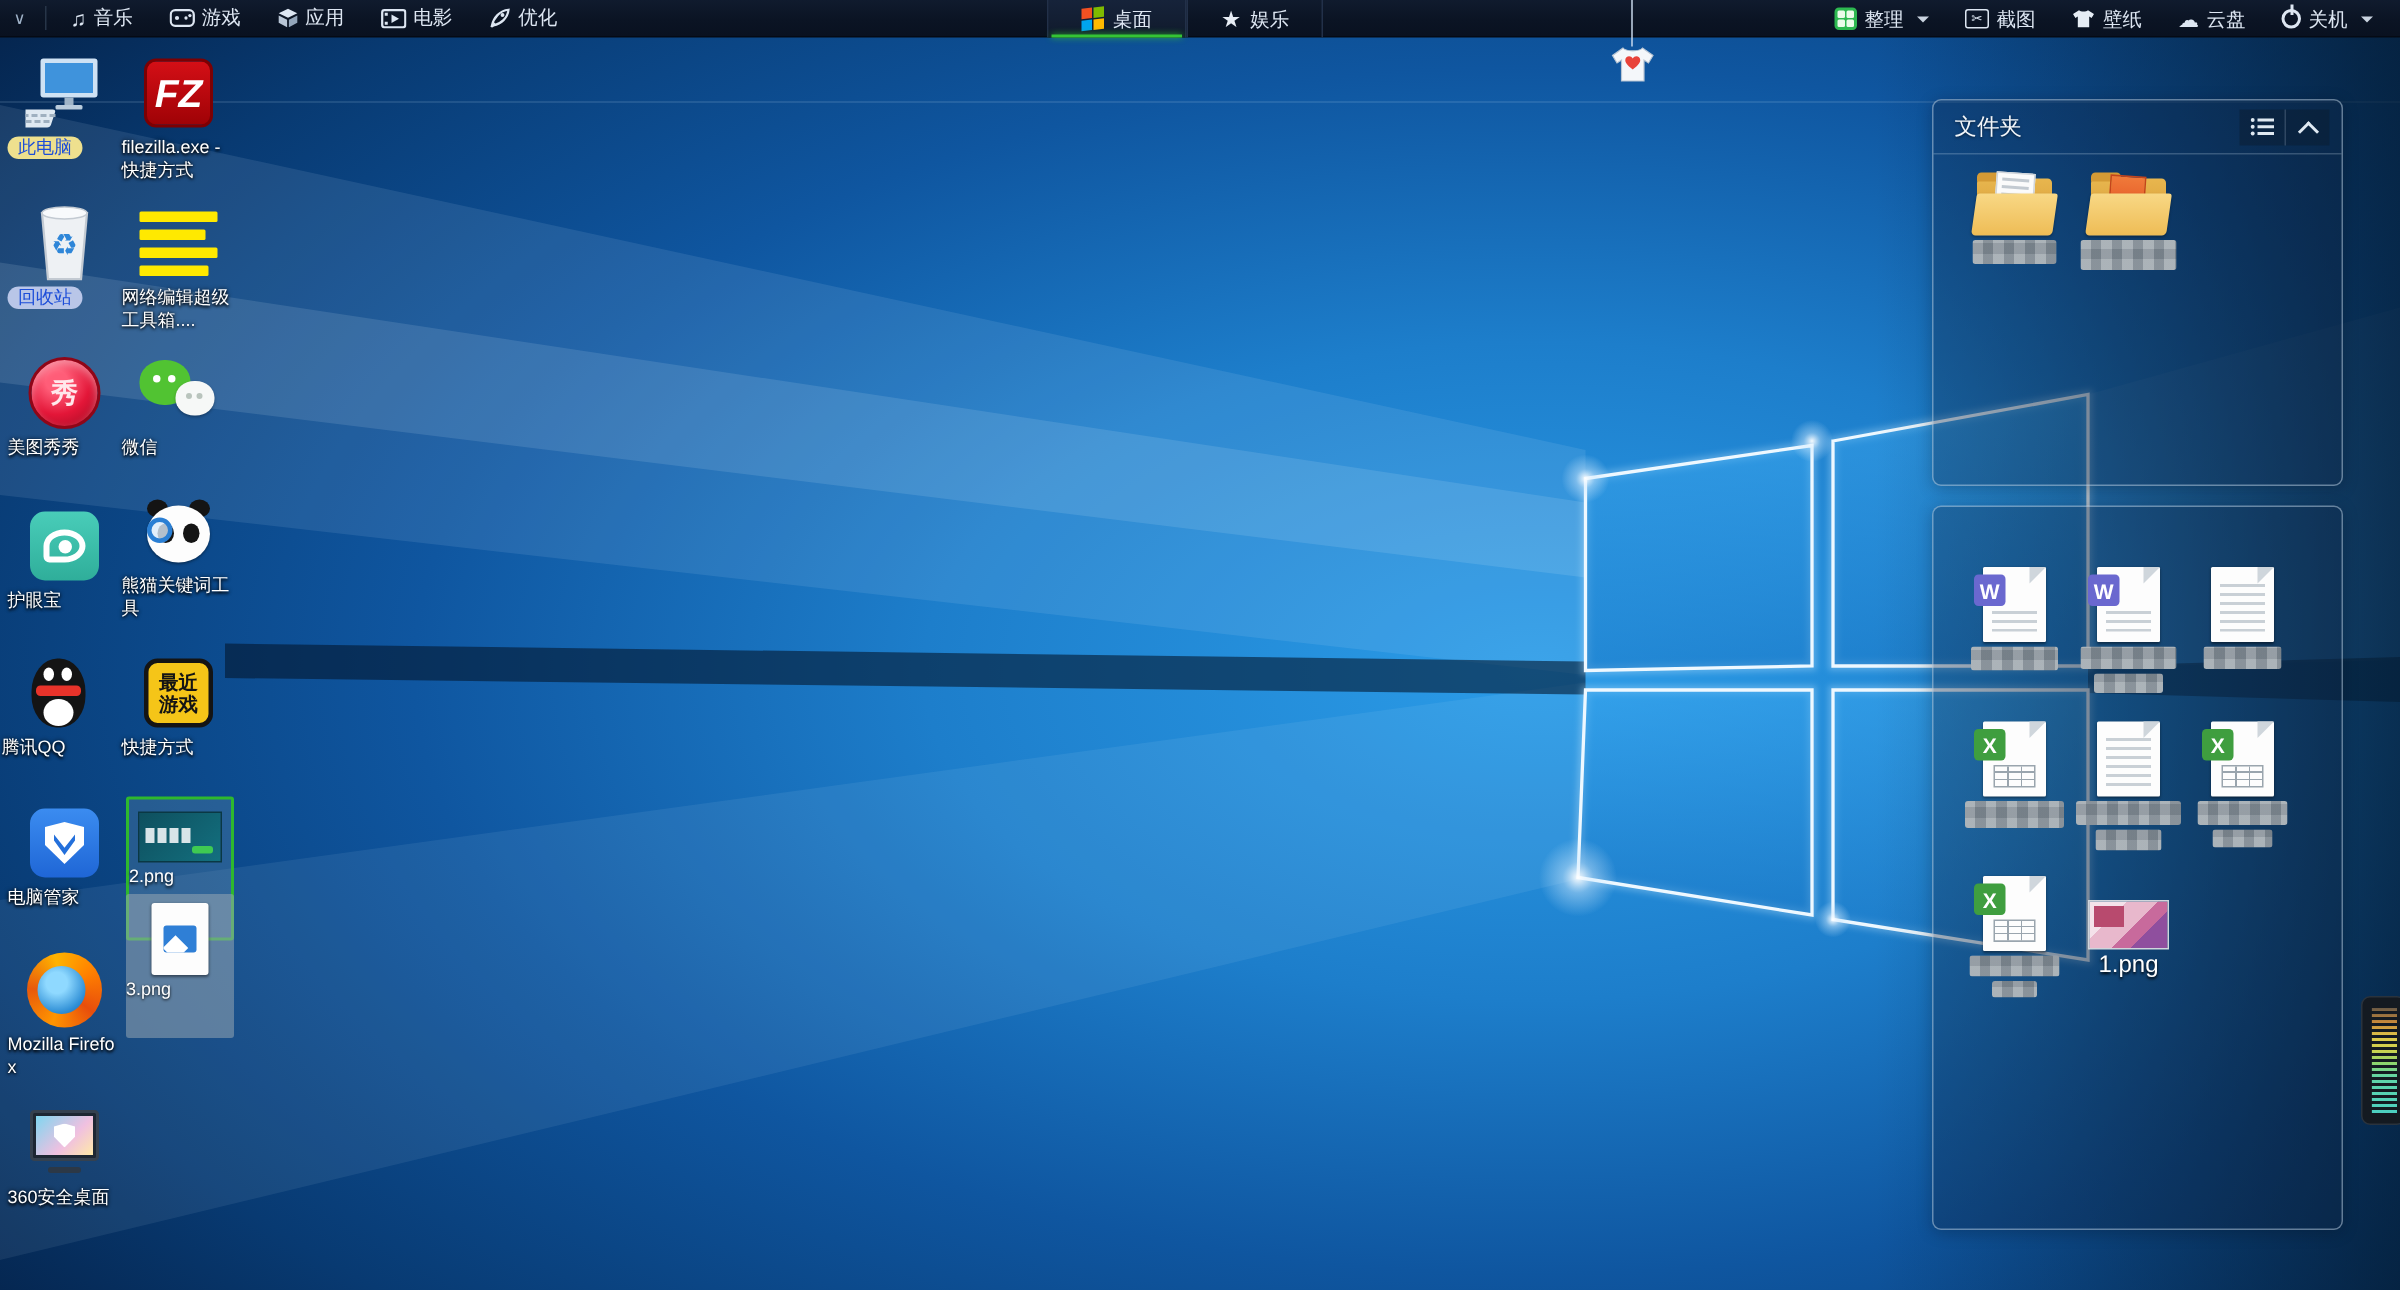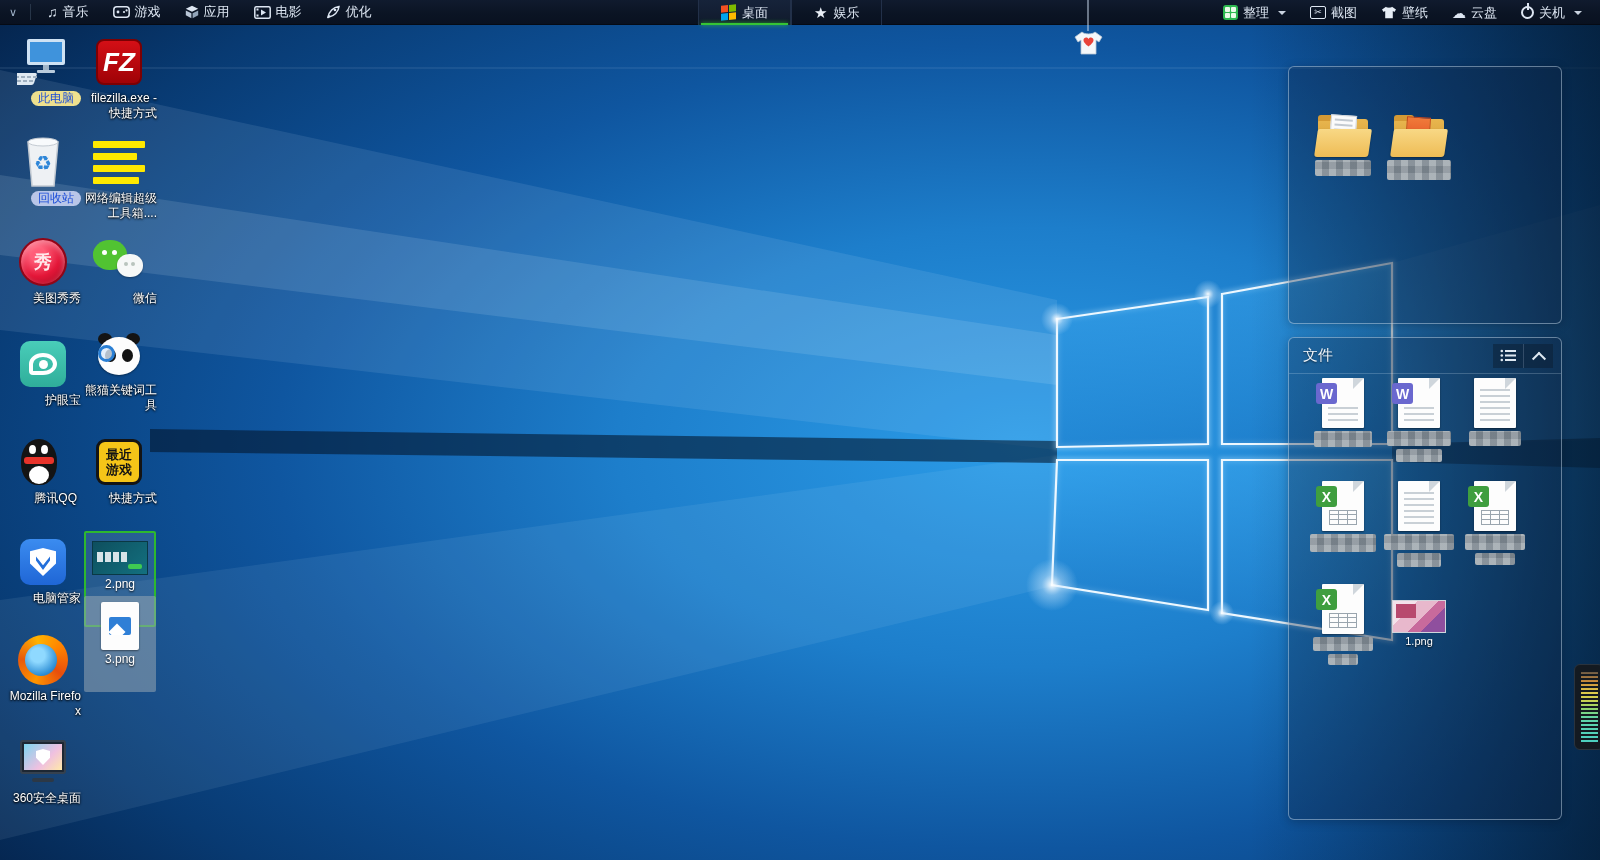--- a/index.html
+++ b/index.html
@@ -29,21 +29,21 @@
   .org-ic i { background:#eafbe9; border-radius:1px; }
   .shot-ic { width:16px; height:13px; border:1.5px solid #dde6f2; border-radius:2px; font-size:9px; line-height:10px; text-align:center; color:#dde6f2; }
   .pow-ic { width:13px; height:13px; border:2px solid #dde6f2; border-radius:50%; position:relative; }
   .pow-ic::after { content:""; position:absolute; left:4px; top:-5px; width:2px; height:7px; background:#dde6f2; }
   svg.mi { display:block; }
 
   
   #tshirt { position:absolute; left:1072px; top:0; z-index:60; }
 
   
-  .dicon { position:absolute; width:76px; text-align:right; z-index:10; cursor:pointer; }
+  .dicon { position:absolute; width:76px; text-align:left; z-index:10; cursor:pointer; }
   .dicon .ic { width:52px; height:52px; margin:0 auto; position:relative; display:flex; align-items:center; justify-content:center; }
   .dicon .lbl { margin-top:3px; font-size:12px; line-height:15px; color:#fff; text-shadow:0 1px 2px #000,0 0 3px rgba(0,0,0,.9); word-break:break-all; }
   .pill { display:inline-block; border-radius:8px; padding:0 7px; color:#1d4ed8; text-shadow:none; }
   .pill.y { background:#eee08e; }
   .pill.b { background:#b9c6e8; }
 
   .sq { border-radius:8px; width:46px; height:46px; display:flex; align-items:center; justify-content:center; }
   .fz { background:linear-gradient(180deg,#d40f16,#9f0206); color:#fff; font-weight:bold; font-size:26px; font-style:italic; border:2px solid #7c0003; }
   .bars { display:flex; flex-direction:column; gap:5px; align-items:flex-start; width:52px; }
   .bars i { display:block; height:7px; background:#ffe900; border-radius:1px; }
@@ -70,21 +70,21 @@
   .pcm { width:46px; height:46px; border-radius:10px; background:linear-gradient(180deg,#3b8cf0,#1f66d6); display:flex; align-items:center; justify-content:center; }
   .pcm .sh { width:26px; height:28px; background:#fff; clip-path:polygon(0 12%, 50% 0, 100% 12%, 100% 55%, 50% 100%, 0 55%); display:flex; align-items:center; justify-content:center; }
   .pcm .sh i { width:14px; height:16px; background:#2470db; clip-path:polygon(0 15%, 50% 70%, 100% 15%, 100% 40%, 50% 100%, 0 40%); }
   .ffx { width:50px; height:50px; border-radius:50%; background:conic-gradient(from 200deg, #ff9500, #e8590c, #ffb300, #ff8000, #e84e0c, #ff9500); position:relative; }
   .ffx::after { content:""; position:absolute; left:7px; top:9px; width:32px; height:32px; border-radius:50%; background:radial-gradient(circle at 40% 35%, #8fd9ff 0 25%, #2f8fd6 70%, #1b5fa8 100%); }
   .d360 { position:relative; width:50px; height:48px; }
   .d360 .mon { position:absolute; left:2px; top:2px; width:46px; height:34px; background:#1d2733; border:2px solid #35414f; border-radius:3px; display:flex; align-items:center; justify-content:center; }
   .d360 .scr { width:38px; height:26px; background:linear-gradient(135deg,#7fd6f0,#f0c0e0 60%,#ffe9a8); display:flex; align-items:center; justify-content:center; }
   .d360 .sh { width:14px; height:16px; background:#fff; clip-path:polygon(0 12%, 50% 0, 100% 12%, 100% 55%, 50% 100%, 0 55%); }
   .d360 .base { position:absolute; left:14px; bottom:4px; width:22px; height:4px; background:#2c3846; border-radius:2px; }
-  .thumbtile { position:absolute; width:72px; height:96px; z-index:10; text-align:center; cursor:pointer; }
+  .thumbtile { position:absolute; width:72px; height:96px; z-index:10; text-align:left; cursor:pointer; }
   .thumbtile .lbl { margin-top:2px; font-size:12px; color:#fff; text-shadow:0 1px 2px #000; }
   .t2 { border:2px solid #2eb82e; background:rgba(110,150,175,.28); border-radius:2px; padding-top:8px; }
   .t3 { background:rgba(150,165,178,.55); border-radius:2px; padding-top:6px; }
   .shot2 { width:56px; height:34px; margin:0 auto; background:linear-gradient(135deg,#0e4f5e,#13707f); border:1px solid #0a3844; position:relative; }
   .shot2 .row { position:absolute; left:4px; top:10px; display:flex; gap:2px; }
   .shot2 .row i { width:6px; height:10px; background:#d8e4e8; }
   .shot2 .btn { position:absolute; right:5px; bottom:5px; width:14px; height:5px; background:#3fca52; border-radius:2px; }
   .pagei { width:38px; height:48px; margin:0 auto; background:#fdfdfd; border-radius:2px; position:relative; box-shadow:0 1px 2px rgba(0,0,0,.45); display:flex; align-items:center; justify-content:center; }
   .pagei .im { width:22px; height:18px; background:#2f7fd6; border-radius:2px; position:relative; overflow:hidden; }
   .pagei .im::after { content:""; position:absolute; left:2px; bottom:-3px; width:12px; height:12px; background:#fff; transform:rotate(45deg); }
@@ -115,21 +115,21 @@
   .badge.w { background:#6a68cf; }
   .badge.x { background:#3f9e3f; }
   .docic .lines { position:absolute; left:6px; right:6px; bottom:7px; height:16px;
     background:repeating-linear-gradient(0deg,#c9d0d6 0 2px, transparent 2px 6px); }
   .docic .lines.full { top:8px; height:auto; }
   .docic .tbl { position:absolute; left:7px; bottom:6px; width:28px; height:15px; border:1px solid #9aa5ae;
     background:repeating-linear-gradient(0deg, transparent 0 4px, #9aa5ae 4px 5px),
                repeating-linear-gradient(90deg, transparent 0 8px, #9aa5ae 8px 9px); }
   .imgthumb { width:54px; height:33px; margin:0 auto; background:linear-gradient(135deg,#f4e2ea 0 30%, #e8b8cc 30% 55%, #c86a9c 55% 70%, #8f4f9e 70%); border:1px solid #cfd6dc; position:relative; }
   .imgthumb::after { content:""; position:absolute; left:3px; top:3px; width:20px; height:14px; background:#b84a6e; }
-  .plabel { margin-top:2px; font-size:11px; color:#fff; text-shadow:0 1px 2px #000; }
+  .plabel { margin-top:2px; font-size:16px; color:#fff; text-shadow:0 1px 2px #000; }
 
   
   #meter { position:absolute; left:1574px; top:664px; width:30px; height:86px; z-index:12;
     background:#141a21; border:1px solid #2a333d; border-radius:6px; padding:7px 0 7px 6px; }
   #meter .stripes { width:17px; height:70px;
     background:linear-gradient(180deg,#6b5a45 0%,#c98a3a 14%,#ddc84a 28%,#cdd24e 40%,#8fd46a 52%,#5fd4a8 66%,#4ccfc0 100%);
     -webkit-mask:repeating-linear-gradient(0deg,#000 0 2px, transparent 2px 4px);
             mask:repeating-linear-gradient(0deg,#000 0 2px, transparent 2px 4px); }
 </style>
 </head>
@@ -476,64 +476,64 @@
             <div class="sh"></div>
           </div>
         </div>
         <div class="base"></div>
   </div>
     </div>
   <div class="lbl">360安全桌面</div>
 </div>
 
 <div class="panel" style="top:66px;height:258px">
-  <div class="pitem" style="left:16px;top:46px">
-    <div class="folderic">
-        <div class="back"></div>
-        <div class="doc">
-          <i></i>
-          <i></i>
-          <i></i>
-          <i></i>
-        </div>
-        <div class="front"></div>
-      </div>
-    <div class="censor" style="width:56px;height:16px"></div>
-  </div>
-  <div class="pitem" style="left:92px;top:46px">
-    <div class="folderic">
-        <div class="back"></div>
-        <div class="media">
-          <i></i>
-        </div>
-        <div class="front"></div>
-      </div>
-    <div class="censor" style="width:64px;height:20px"></div>
-  </div>
-</div>
-
-<div class="panel" style="top:337px;height:483px">
   <div class="hd">
-    <div class="ttl">文件</div>
+    <div class="ttl">文件夹</div>
     <div class="hbtn">
       <svg width="16" height="13" viewBox="0 0 16 13">
           <g fill="#dfe9f2">
             <circle cx="1.8" cy="2" r="1.3"></circle>
             <rect x="5" y="1" width="11" height="2"></rect>
             <circle cx="1.8" cy="6.5" r="1.3"></circle>
             <rect x="5" y="5.5" width="11" height="2"></rect>
             <circle cx="1.8" cy="11" r="1.3"></circle>
             <rect x="5" y="10" width="11" height="2"></rect>
           </g>
         </svg>
     </div>
     <div class="hbtn">
         <span class="chev"></span>
       </div>
   </div>
+  <div class="pitem" style="left:16px;top:46px">
+    <div class="folderic">
+        <div class="back"></div>
+        <div class="doc">
+          <i></i>
+          <i></i>
+          <i></i>
+          <i></i>
+        </div>
+        <div class="front"></div>
+      </div>
+    <div class="censor" style="width:56px;height:16px"></div>
+  </div>
+  <div class="pitem" style="left:92px;top:46px">
+    <div class="folderic">
+        <div class="back"></div>
+        <div class="media">
+          <i></i>
+        </div>
+        <div class="front"></div>
+      </div>
+    <div class="censor" style="width:64px;height:20px"></div>
+  </div>
+</div>
+
+<div class="panel" style="top:337px;height:483px">
 
   <div class="pitem" style="left:16px;top:40px">
     <div class="docic">
         <div class="fold"></div>
         <div class="badge w">W</div>
         <div class="lines"></div>
       </div>
     <div class="censor" style="width:58px;height:16px"></div>
   </div>
   <div class="pitem" style="left:92px;top:40px">

